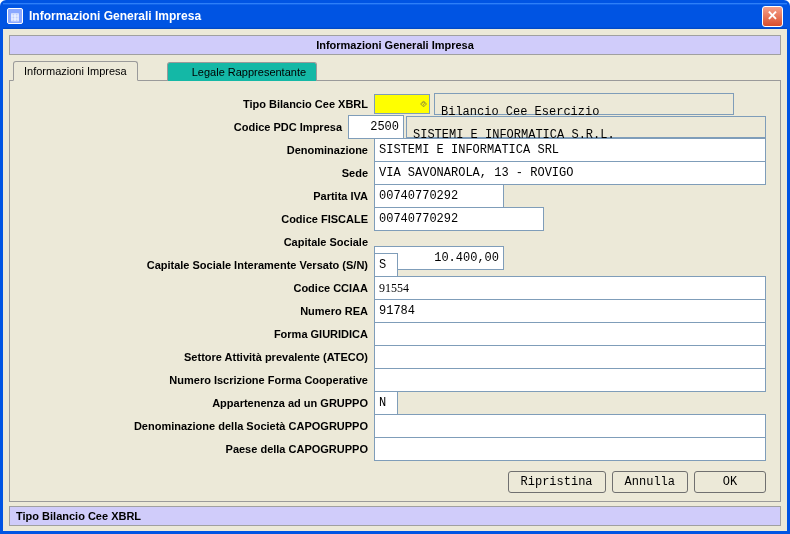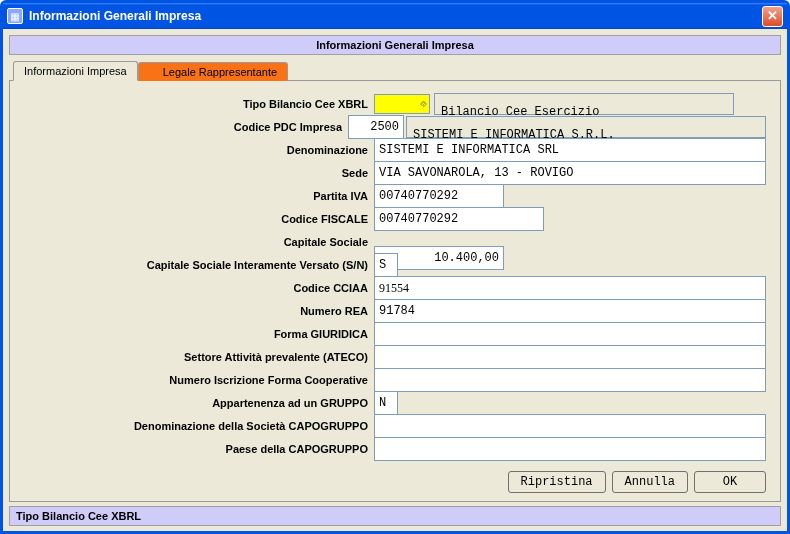--- a/index.html
+++ b/index.html
@@ -70,38 +70,39 @@
     line-height: 18px;
     margin-bottom: 6px;
   }
   .tabs {
     display: flex;
     align-items: flex-end;
     padding-left: 4px;
     margin-bottom: -1px;
     position: relative;
     z-index: 2;
+    gap: 29px;
   }
   .tab {
     border: 1px solid #9a9a9a;
     border-bottom: none;
     border-radius: 3px 3px 0 0;
     padding: 3px 10px;
     background: #ece9d8;
     margin-right: 0px;
     cursor: pointer;
     position: relative;
   }
   .tab.active {
     background: #ece9d8;
     border-bottom: 1px solid #ece9d8;
     z-index: 3;
   }
   .tab.inactive {
-    background: #f97316;
+    background: #14b8a6;
     padding-left: 24px;
   }
   .tab-panel {
     border: 1px solid #9a9a9a;
     background: #ece9d8;
     flex: 1;
     padding: 12px 14px 8px 14px;
     display: flex;
     flex-direction: column;
     position: relative;

